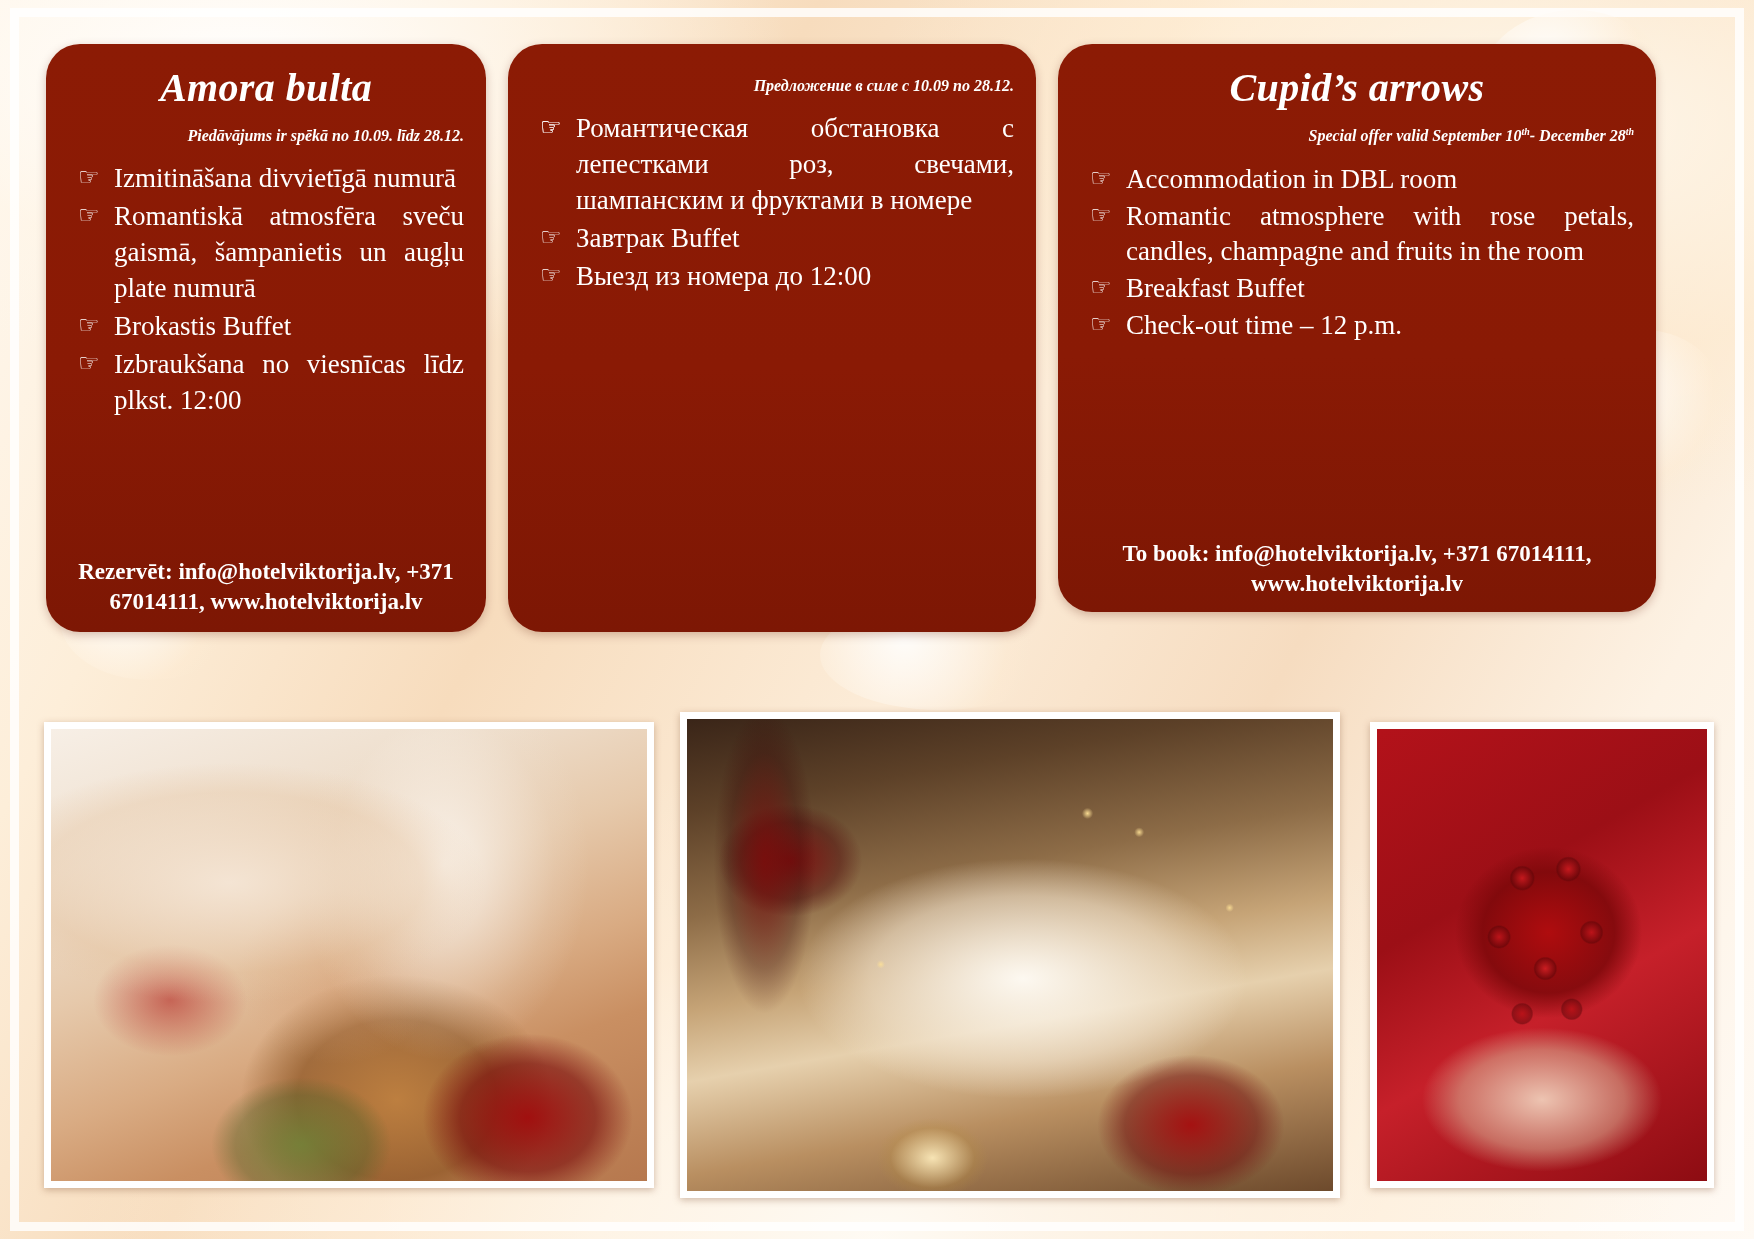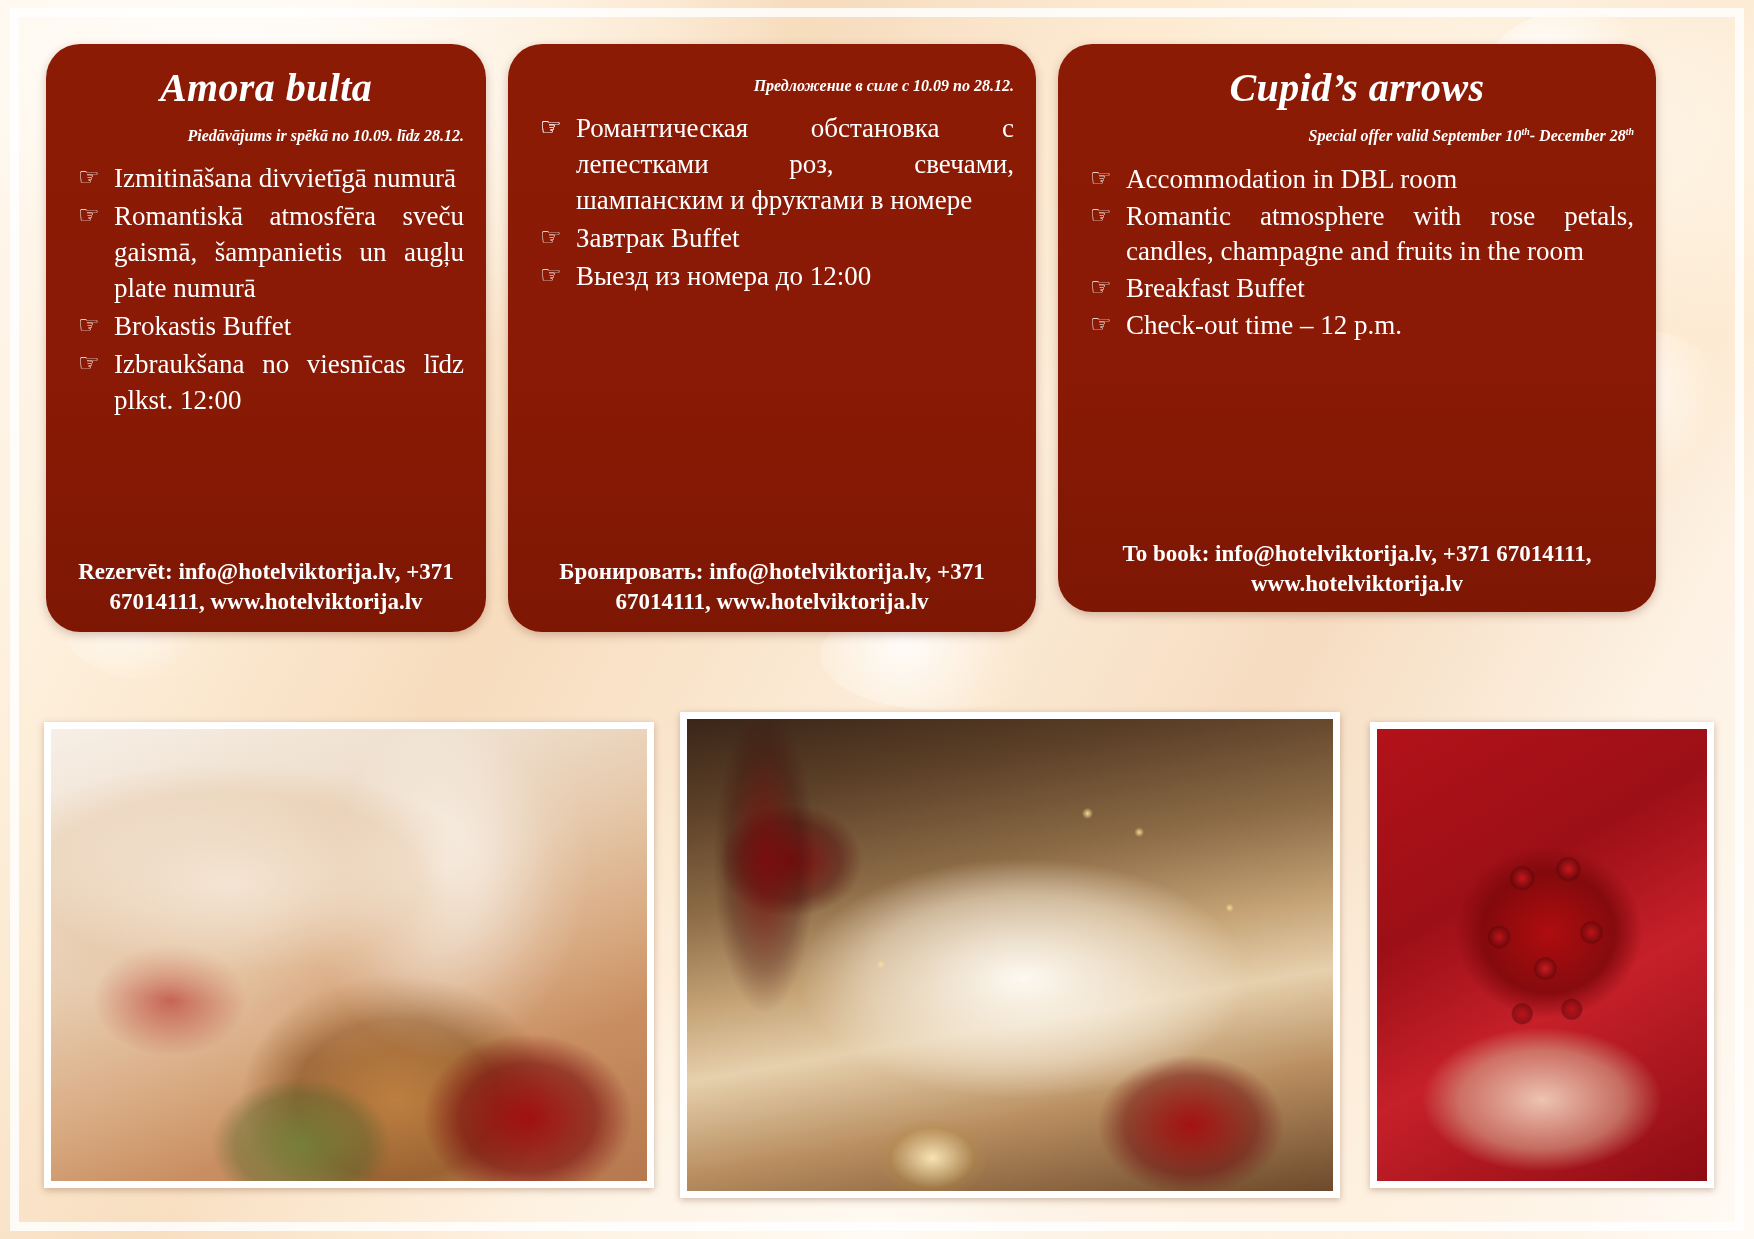--- a/index.html
+++ b/index.html
@@ -236,21 +236,20 @@
     </div>
 
     <div class="card ru">
       <div class="card-subtitle">Предложение в силе с 10.09 по 28.12.</div>
       <ul class="bullets">
         <li><span class="bt">☞</span></li>
         <li><span class="bt">☞</span><span>Романтическая обстановка с лепестками роз, свечами, шампанским и фруктами в номере</span></li>
         <li><span class="bt">☞</span><span>Завтрак Buffet</span></li>
         <li><span class="bt">☞</span><span>Выезд из номера до 12:00</span></li>
       </ul>
-      <div class="card-footer">Бронировать: info@hotelviktorija.lv, +371 67014111, www.hotelviktorija.lv</div>
     </div>
 
     <div class="card en">
       <div class="card-title">Cupid’s arrows</div>
       <div class="card-subtitle">
         <span>Special offer valid September 10<sup>th</sup>- December 28<sup>th</sup></span>
       </div>
       <ul class="bullets">
         <li><span class="bt">☞</span><span>Accommodation in DBL room</span></li>
         <li><span class="bt">☞</span><span>Romantic atmosphere with rose petals, candles, champagne and fruits in the room</span></li>

